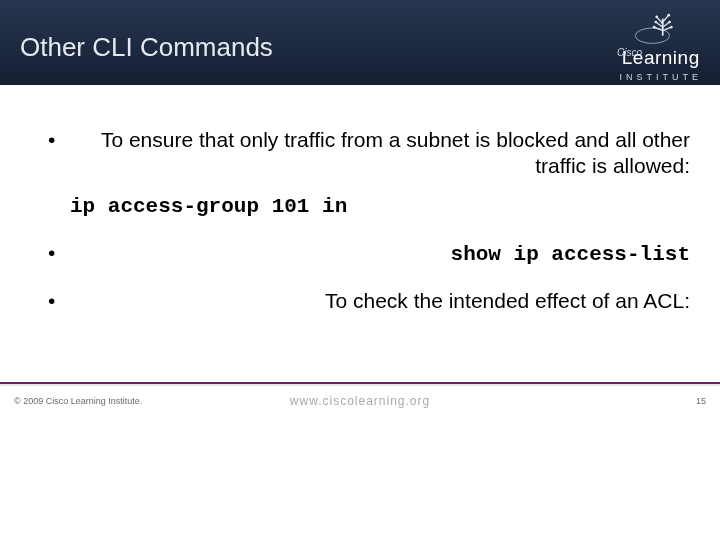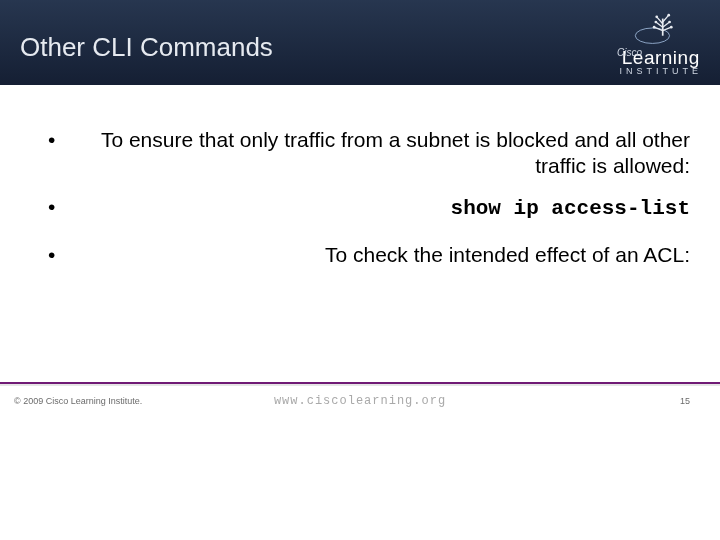--- a/index.html
+++ b/index.html
@@ -25,21 +25,21 @@
     right: 18px; top: 10px;
     text-align: center;
     color: #fff;
     font-family: Arial, sans-serif;
   }
   .logo-tree {
     width: 54px; height: 36px;
     margin: 0 auto 2px;
   }
   .logo-text { font-size: 19px; font-weight: 500; letter-spacing: 0.5px; line-height: 0.65; }
-  .logo-sub  { font-size: 9px; letter-spacing: 4px; text-transform: uppercase; margin-top:2px; color:#cfd6e2;}
+  .logo-sub  { font-size: 9px; letter-spacing: 4px; text-transform: uppercase; margin-top:8px; color:#cfd6e2;}
   .logo-cisco { position:absolute; right:60px; top:37px; font-size:10px; font-style:italic; color:#cfd6e2;}
 
   .content {
     padding: 42px 30px 0 48px;
     font-size: 21px;
     line-height: 1.25;
     color: #000;
   }
   .content ul { list-style: none; }
   .content li { position: relative; padding-left: 22px; margin-bottom: 20px; text-align: right; }
@@ -57,22 +57,22 @@
     border-top: 2px solid #701a75;
     font-size: 9px;
     color: #6b6b6b;
   }
   .footer .divider {
     position:absolute; left:0; right:0; top:0;
     border-top:2px solid #e6e6e6;
     box-shadow: inset 0 2px 3px rgba(0,0,0,0.05);
   }
   .copyright { position: absolute; left: 14px; bottom: 10px; }
-  .url { position: absolute; left: 50%; transform: translateX(-50%); bottom: 8px; color:#a9a9a9; font-size:12px; letter-spacing:1px; font-family: Liberation Mono, monospace;}
-  .pagenum { position: absolute; right: 30px; bottom: 10px; }
+  .url { position: absolute; left: 50%; transform: translateX(-50%); bottom: 8px; color:#a9a9a9; font-size:12px; letter-spacing:1px; font-family: Liberation Sans, sans-serif;}
+  .pagenum { position: absolute; right: 14px; bottom: 10px; }
 </style>
 </head>
 <body>
 <div class="slide">
 
   <div class="header">
     <div class="title">Other CLI Commands</div>
     <div class="logo">
       <svg class="logo-tree" viewBox="0 0 60 42">
         <ellipse cx="20" cy="30" rx="20" ry="9" fill="none" stroke="#9db6d8" stroke-width="1"></ellipse>
@@ -91,20 +91,21 @@
     </div>
   </div>
 
   <div class="content">
     <ul>
       <li>
         <span>To ensure that only traffic from a subnet is blocked and all other traffic is allowed:</span><br>
       </li>
     </ul>
     <div class="indent-block mono">
+      <div>ip access-group 101 in</div>
     </div>
     <ul>
       <li>
         <span class="mono">show ip access-list</span>
       </li>
       <li>
         <span>To check the intended effect of an ACL:</span>
       </li>
     </ul>
   </div>

